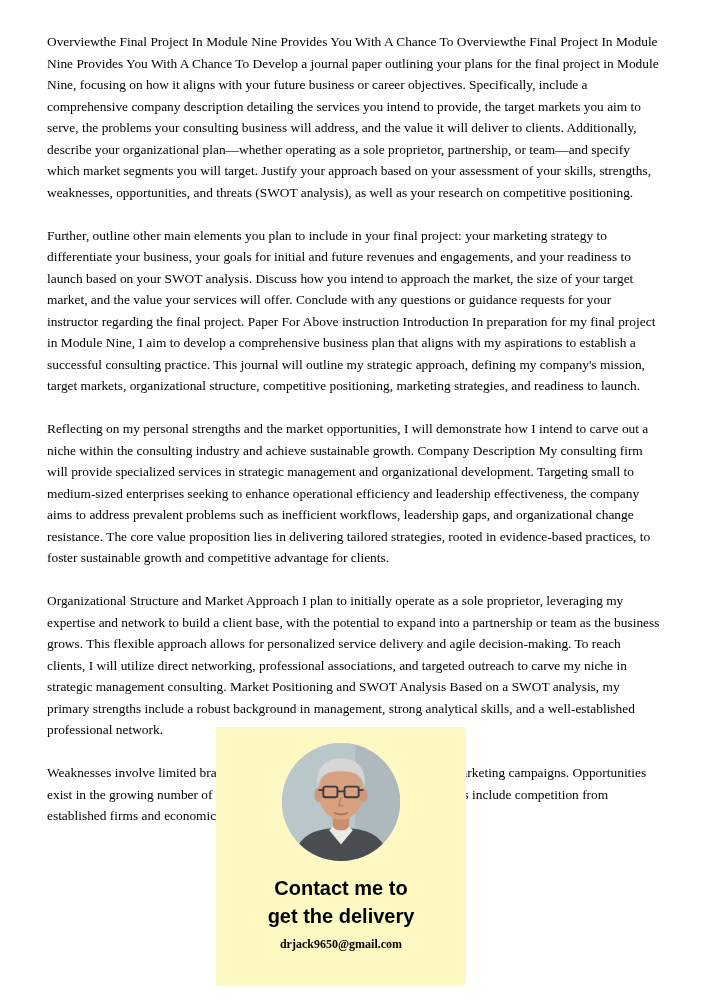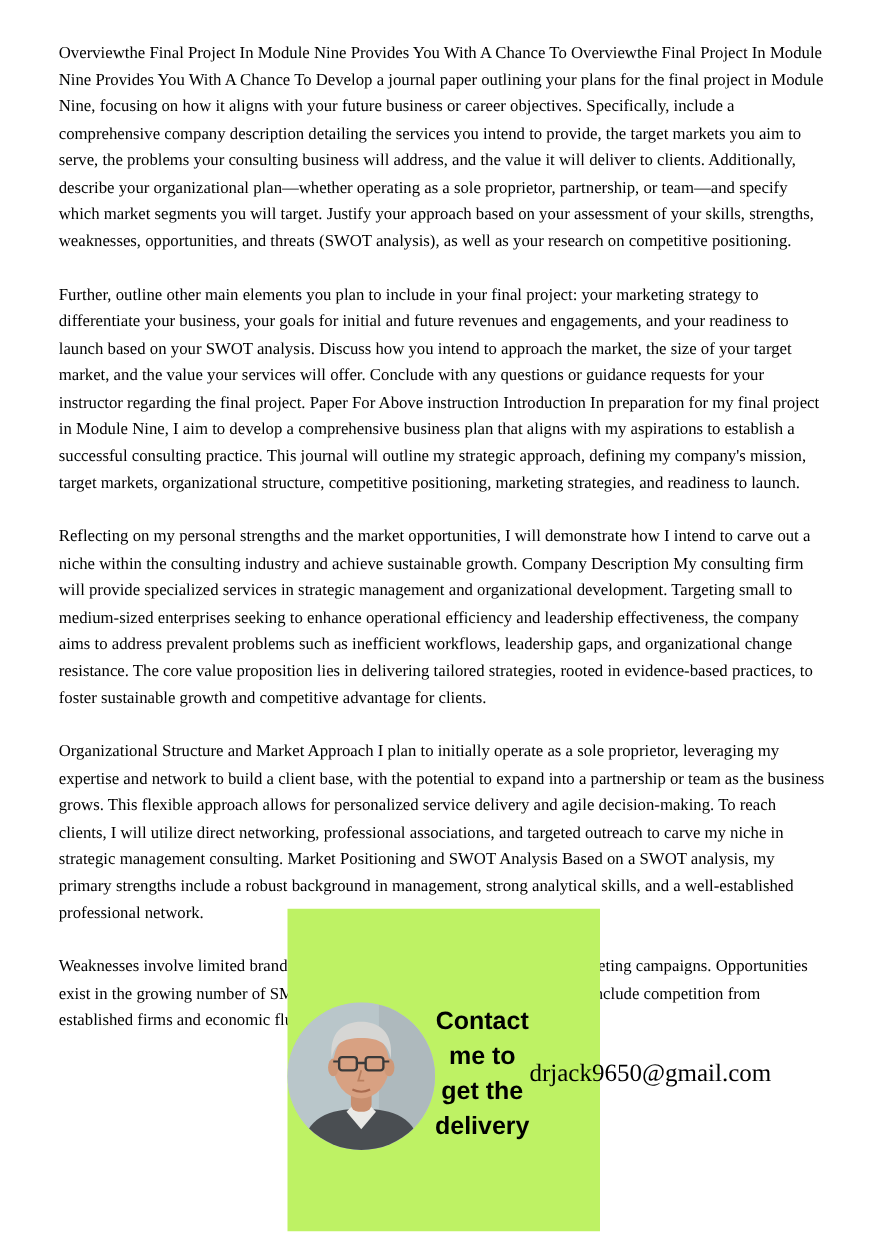--- a/index.html
+++ b/index.html
@@ -22,27 +22,27 @@
     width: 614px;
     font-size: 13.4px;
     line-height: 21.5px;
     text-align: left;
   }
 
   .doc-text p { margin: 0 0 21.5px 0; }
 
   .contact-card {
     position: absolute;
-    left: 230px;
+    left: 216px;
     top: 727px;
     width: 250px;
     height: 258px;
-    background: #bef264;
+    background: #fef9c3;
     display: flex;
-    flex-direction: row;
+    flex-direction: column;
     align-items: center;
   }
 
   .avatar-wrap {
     margin-top: 9px;
     width: 132px;
     height: 132px;
     display: flex;
     align-items: center;
     justify-content: center;
@@ -62,22 +62,22 @@
     font-weight: 700;
     font-size: 20px;
     line-height: 28px;
     color: #000000;
     text-align: center;
   }
 
   .contact-email {
     margin-top: 7px;
     font-family: "Liberation Serif", serif;
-    font-weight: 400;
-    font-size: 20px;
+    font-weight: 700;
+    font-size: 12px;
     color: #000000;
     text-align: right;
   }
 </style>
 </head>
 <body>
 
 <div class="page">
 
   <div class="doc-text">

